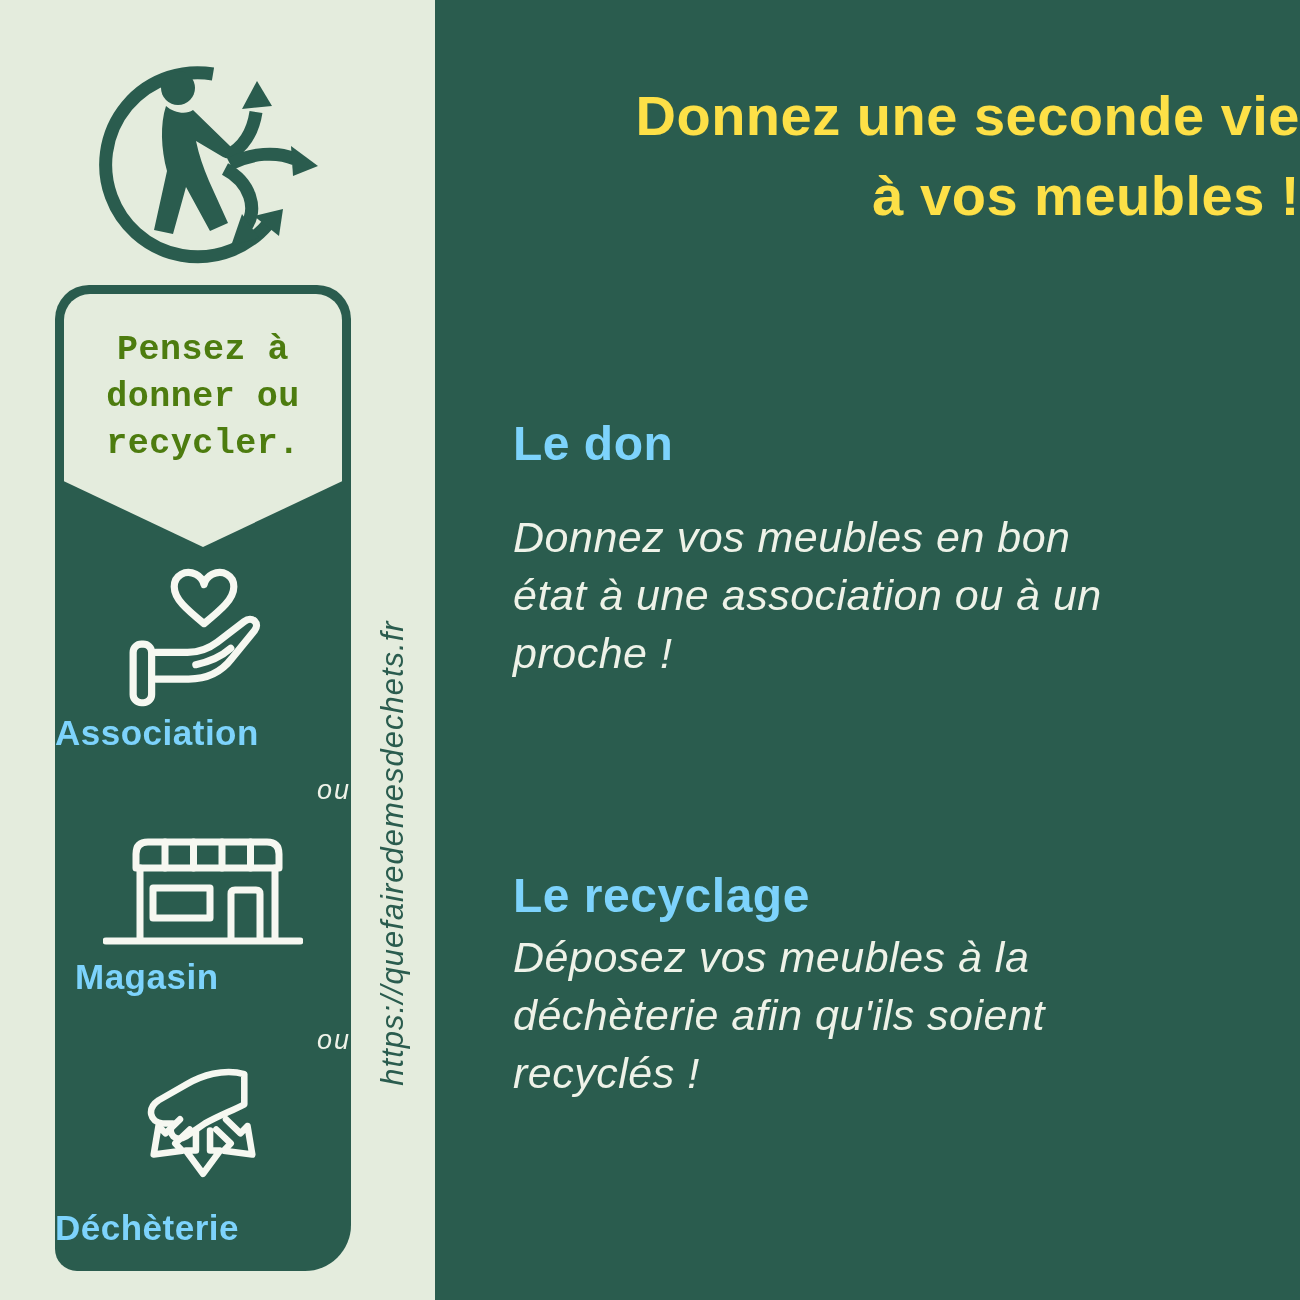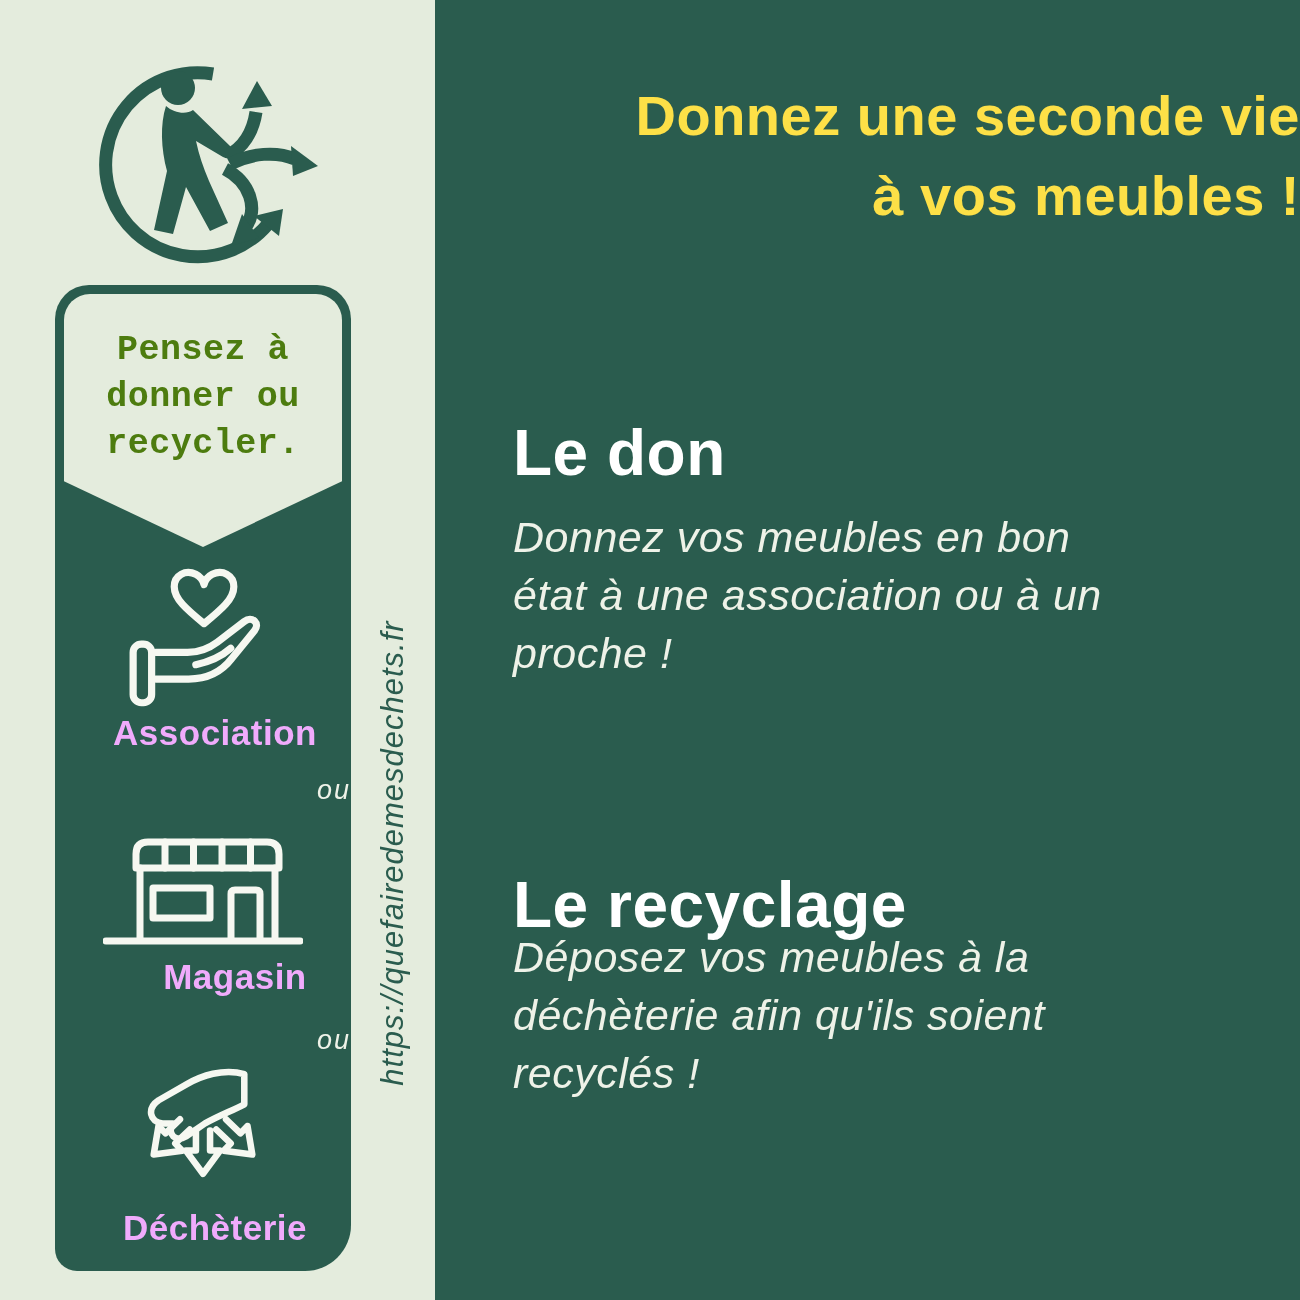--- a/index.html
+++ b/index.html
@@ -8,21 +8,21 @@
     background:#e4ecdd;
     font-family:"Liberation Sans",sans-serif;
   }
   
   .right-panel{position:absolute;left:435px;top:0;width:865px;height:1300px;background:#2a5c4e;}
   .main-title{
     position:absolute;left:0;top:76px;width:100%;text-align:right;
     color:#fde047;font-weight:bold;font-size:56px;line-height:80px;letter-spacing:.5px;
   }
   .section-heading{
-    position:absolute;left:78px;color:#ffffff;font-weight:bold;font-size:64px;letter-spacing:.5px;
+    position:absolute;left:78px;color:#7dd3fc;font-weight:bold;font-size:48px;letter-spacing:.5px;
   }
   .heading-don{top:416px;}
   .heading-recyclage{top:868px;}
   .section-body{
     position:absolute;left:78px;width:740px;color:#eef2e8;
     font-style:italic;font-size:43px;line-height:58px;letter-spacing:.5px;
   }
   .body-don{top:508px;}
   .body-recyclage{top:928px;}
   
@@ -36,22 +36,22 @@
     background:#e4ecdd;border-radius:26px 26px 0 0;
     clip-path:polygon(0 0,100% 0,100% 74%,50% 100%,0 74%);
     box-sizing:border-box;padding-top:33px;text-align:center;
   }
   .banner-line{color:#4d7c0f;font-weight:bold;font-size:35px;line-height:47px;letter-spacing:.5px;font-family:Liberation Mono, monospace;}
   .ribbon-icon{position:absolute;left:50%;transform:translateX(-50%);display:block;}
   .icon-heart-hand{top:280px;width:150px;height:146px;}
   .icon-store{top:552px;width:200px;height:114px;}
   .icon-dech{top:783px;width:164px;height:138px;}
   .ribbon-label{
-    position:absolute;left:12px;width:100%;text-align:center;
-    color:#f0abfc;font-weight:bold;font-size:35px;letter-spacing:.5px;
+    position:absolute;left:0;width:100%;text-align:left;
+    color:#7dd3fc;font-weight:bold;font-size:35px;letter-spacing:.5px;
   }
   .label-association{top:428px;}
   .label-magasin{top:672px;padding-left:20px;}
   .label-dechetterie{top:923px;}
   .ou-sep{
     position:absolute;left:0;width:100%;text-align:right;
     color:#eef2e8;font-style:italic;font-size:27px;letter-spacing:2px;
   }
   .ou-1{top:490px;}
   .ou-2{top:740px;}

